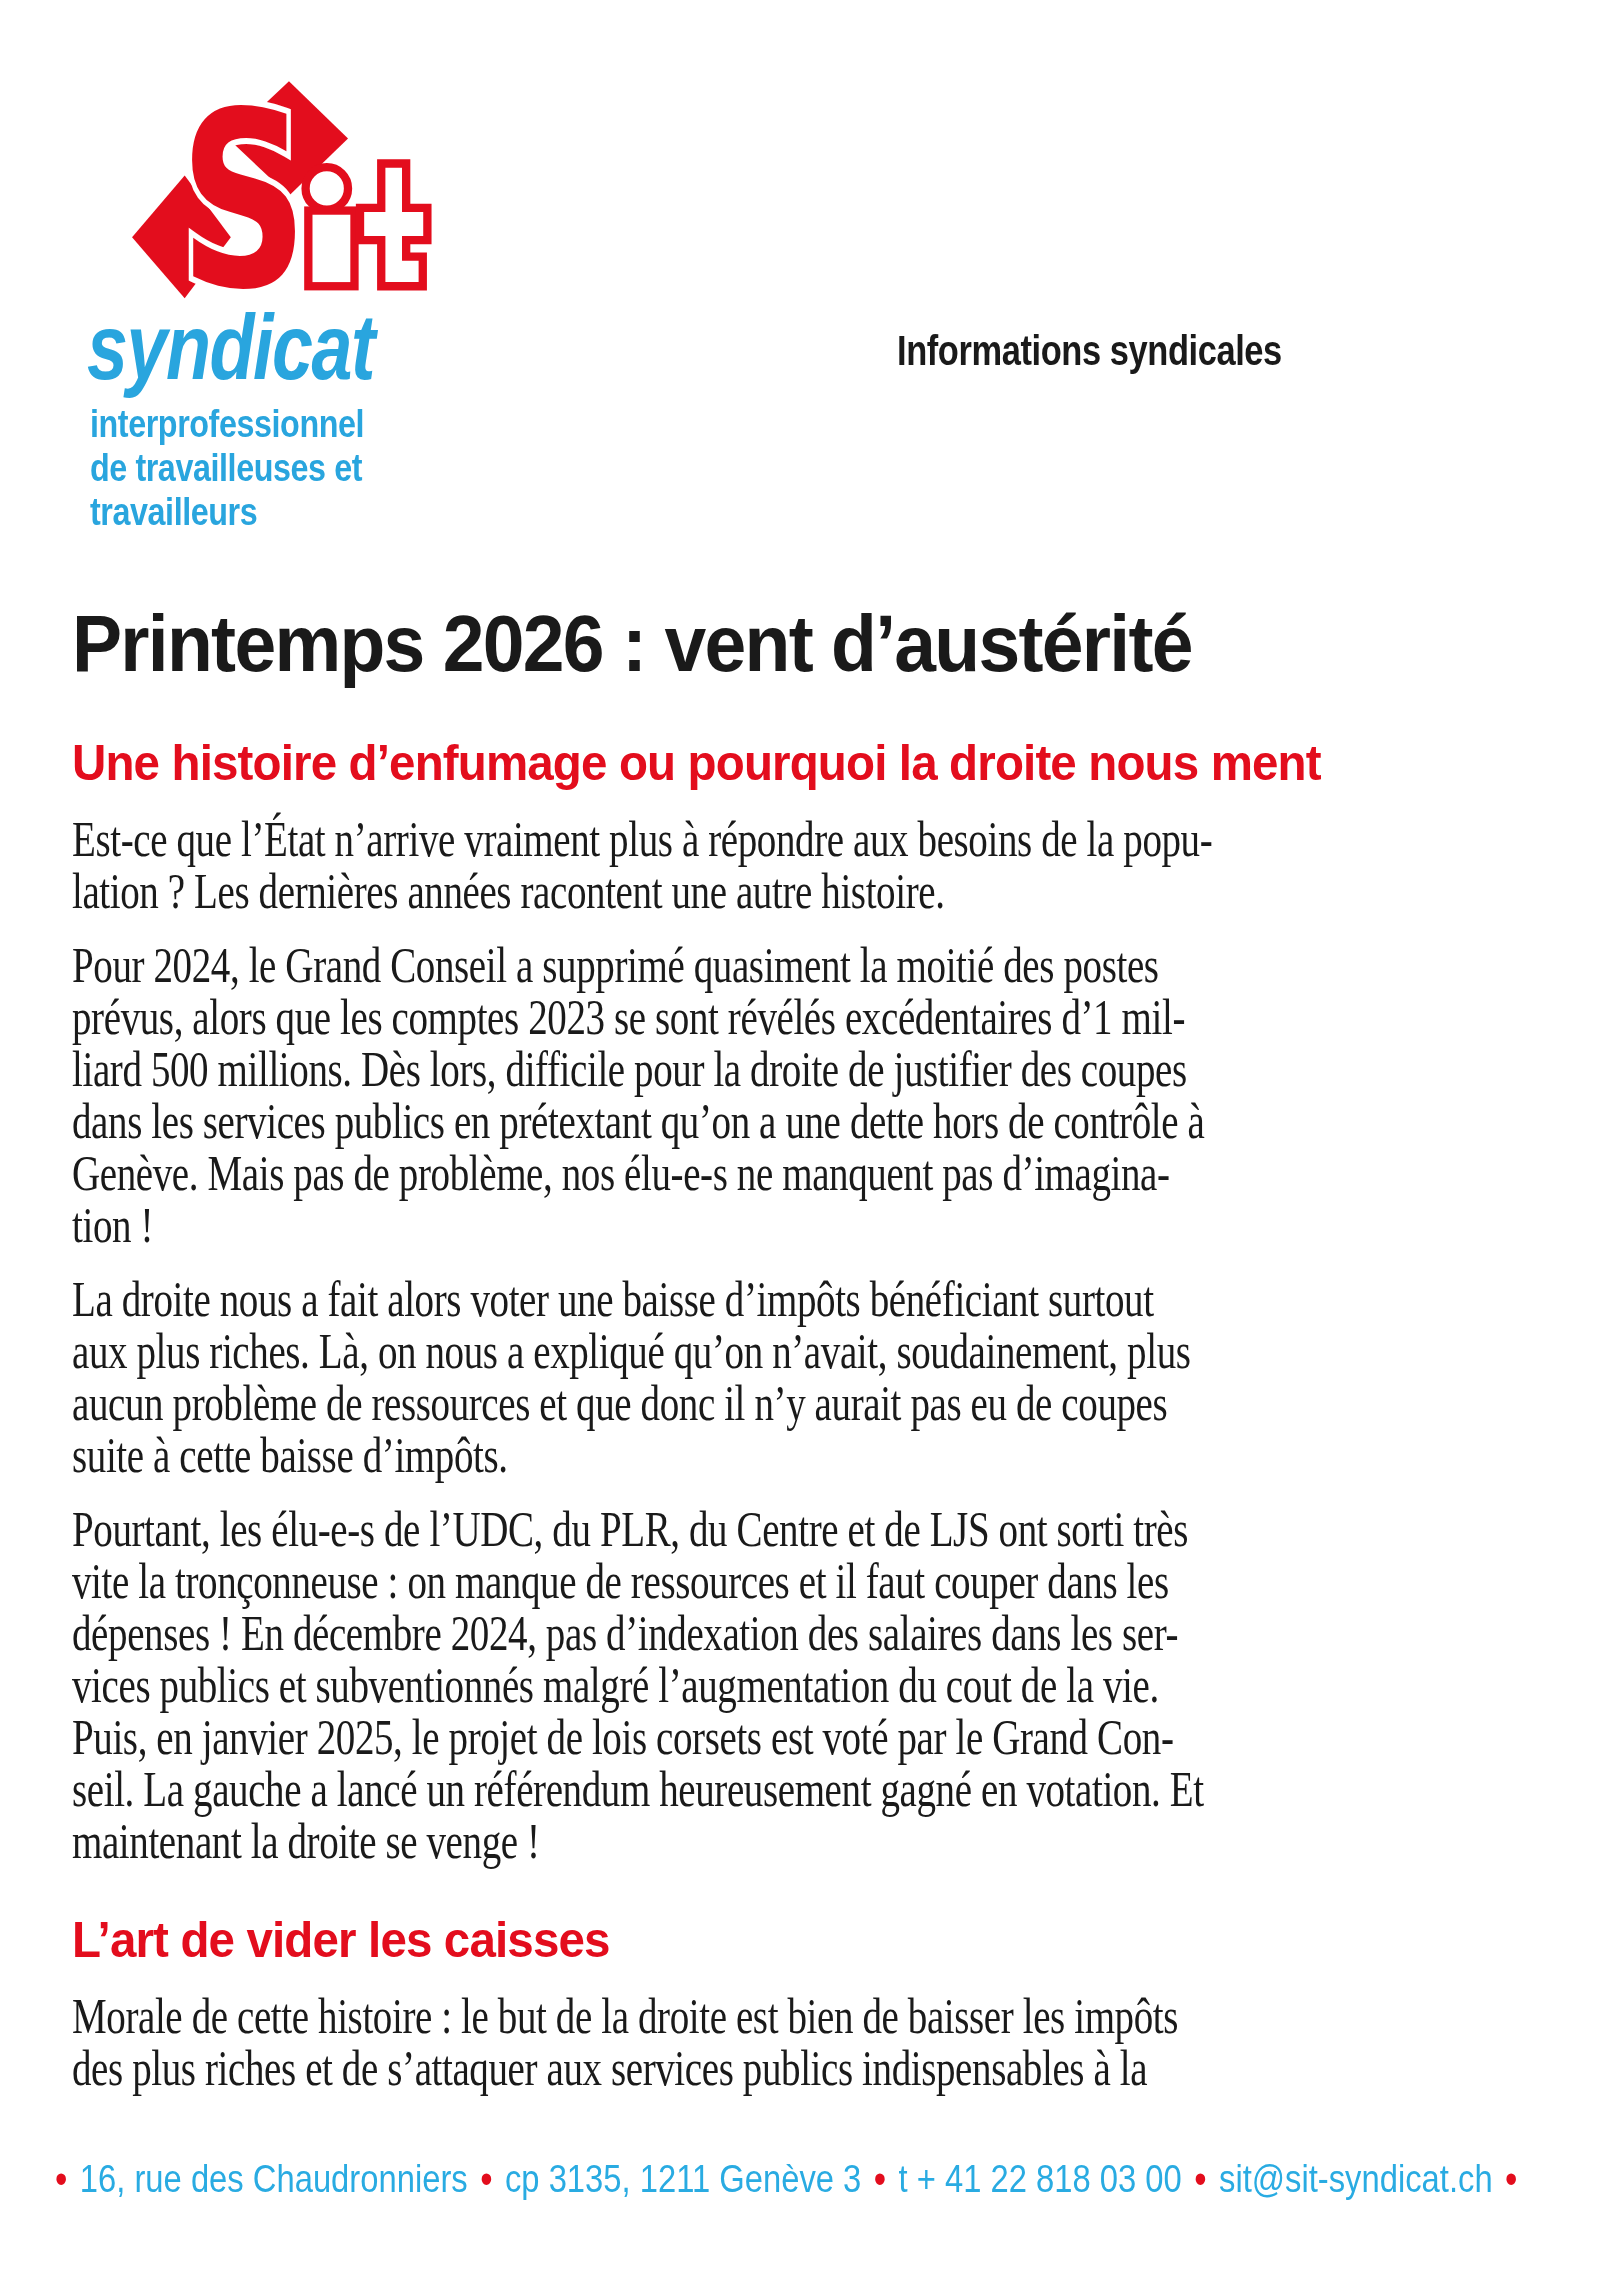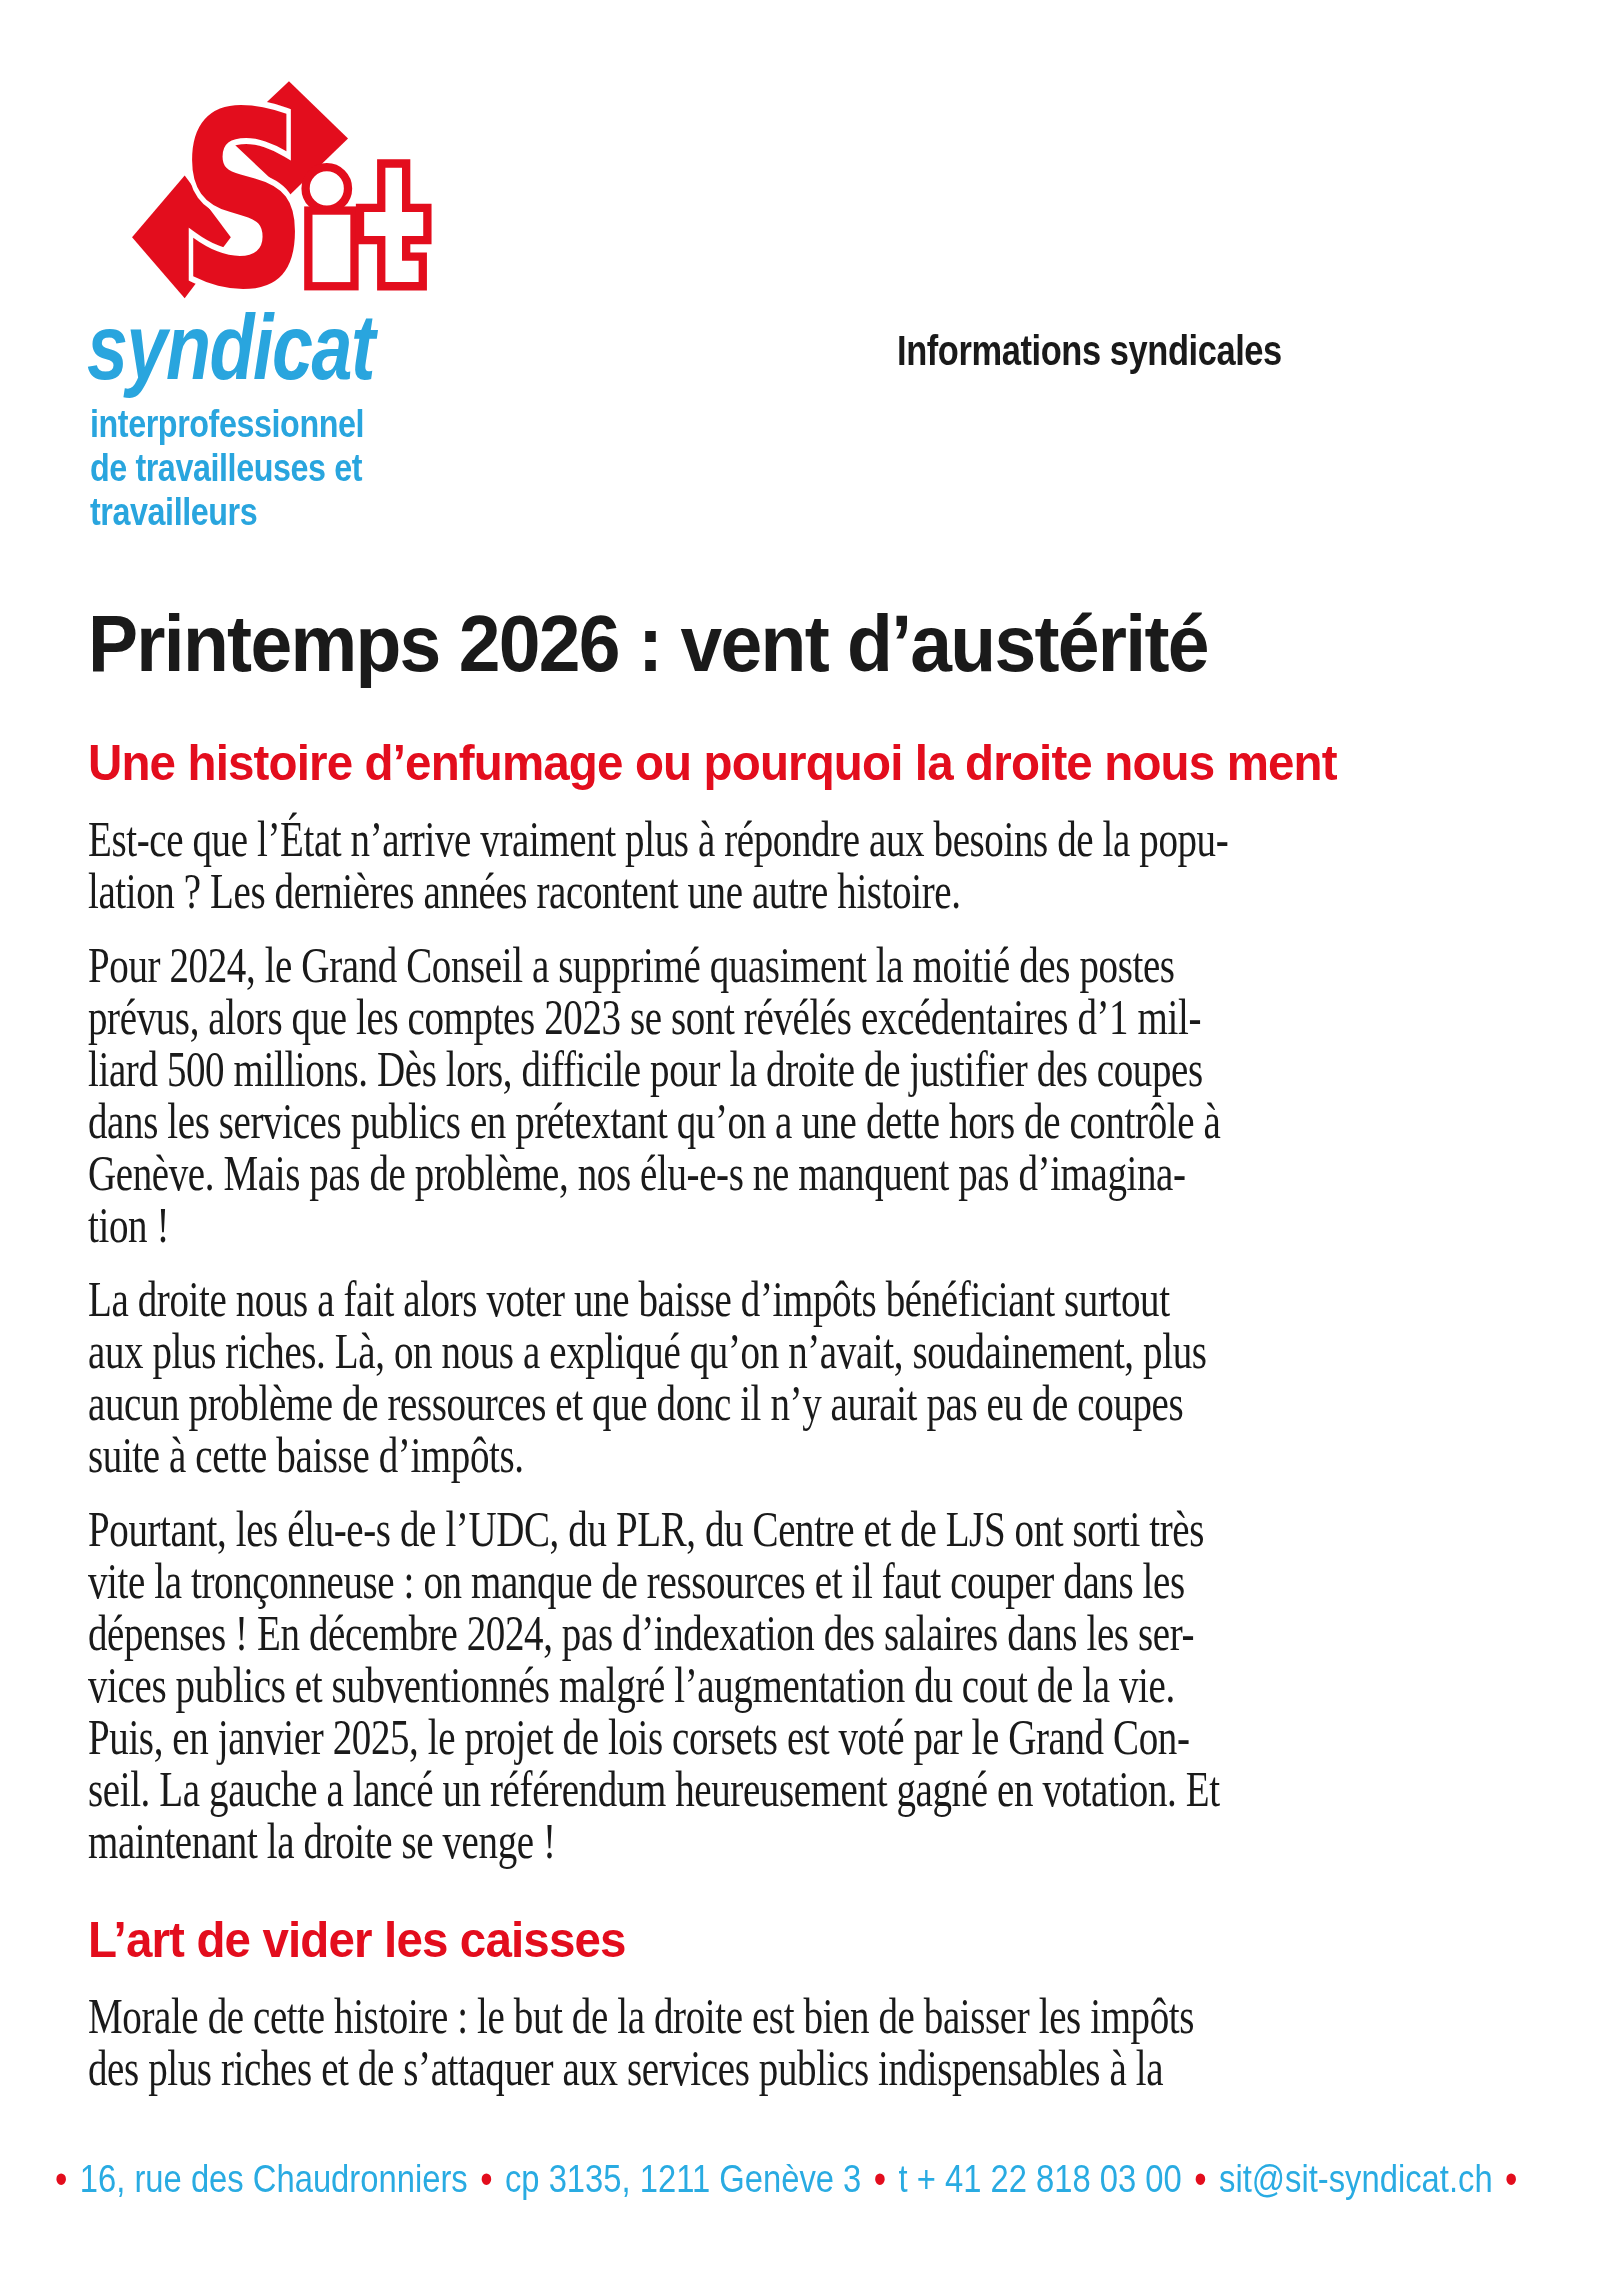--- a/index.html
+++ b/index.html
@@ -38,21 +38,21 @@
     font-family:"Liberation Sans", sans-serif;
     font-weight:bold;
     font-size:42px; line-height:1.15;
     color:#1a1a1a;
     transform:scaleX(0.82); transform-origin:0 0;
     white-space:nowrap; letter-spacing:-0.5px;
   }
 
   
   .article {
-    position:absolute; left:88px; top:598px; width:1477px;
+    position:absolute; left:72px; top:598px; width:1477px;
   }
   .article h1 {
     margin:0;
     font-family:"Liberation Sans", sans-serif;
     font-weight:bold;
     font-size:79px; line-height:92px;
     color:#1a1a1a;
     transform:scaleX(0.95); transform-origin:0 0;
     white-space:nowrap; letter-spacing:-1.8px;
   }

